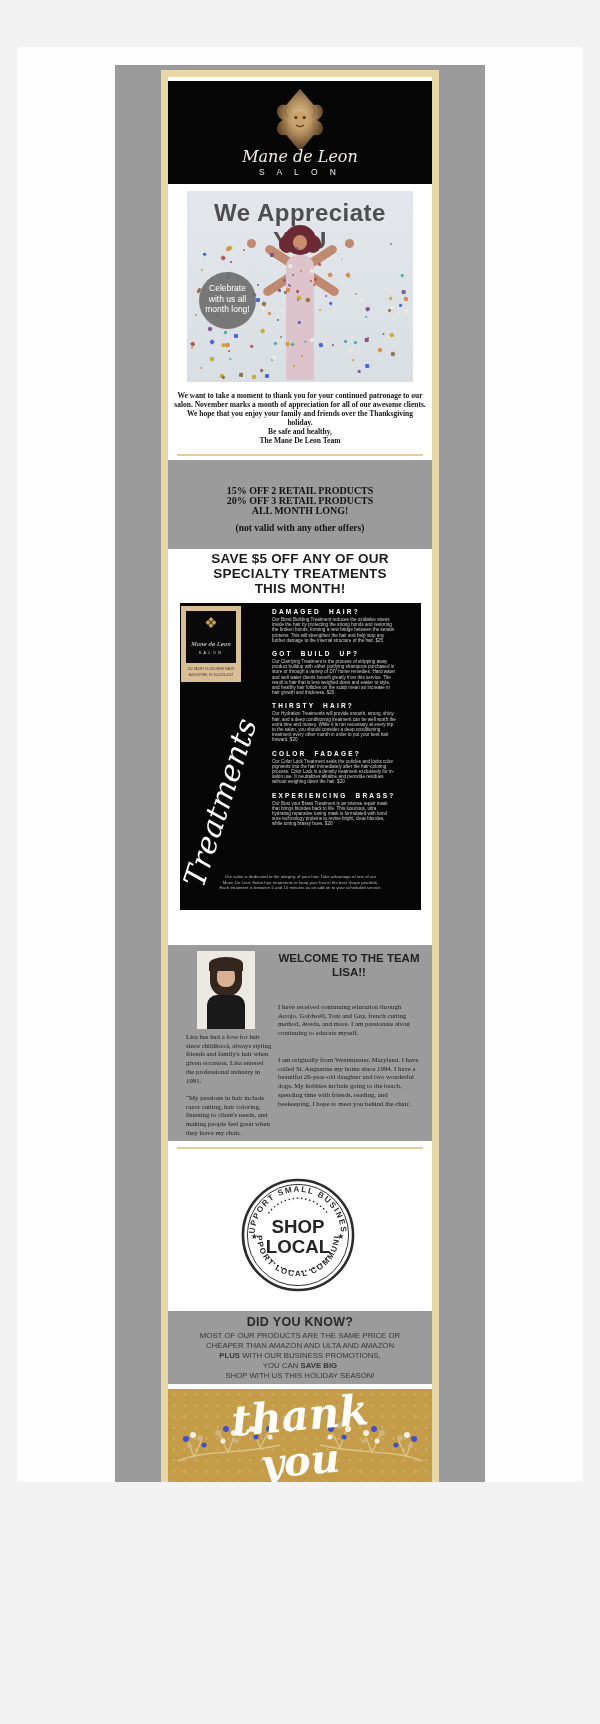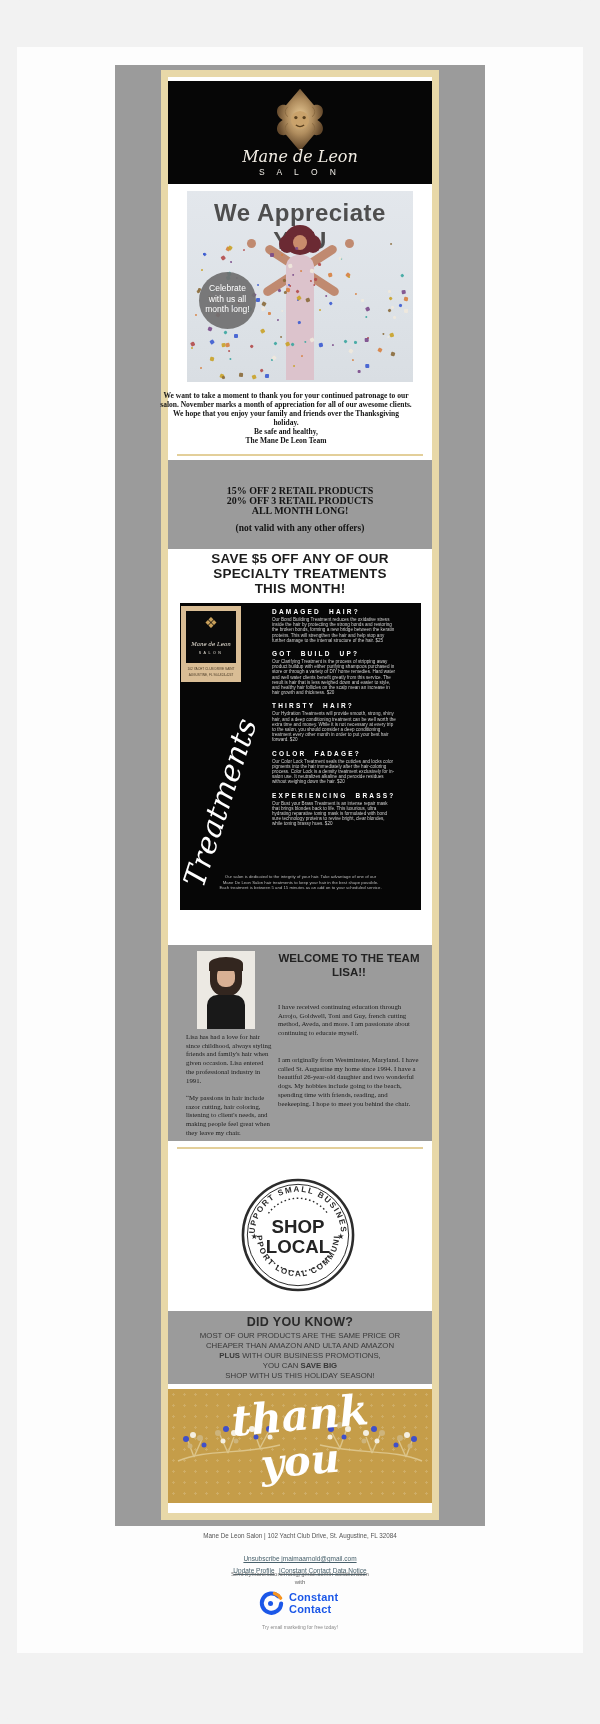--- a/index.html
+++ b/index.html
@@ -1,16 +1,16 @@
 <!DOCTYPE html>
 <html><head>
 <meta charset="utf-8">
 <style>
   html,body{margin:0;padding:0;background:#f2f2f2;}
-  #screen{position:relative;width:600px;height:1724px;background:#f2f2f2;overflow:hidden;
+  #screen{position:relative;width:600px;height:1482px;background:#f2f2f2;overflow:hidden;
           font-family:"Liberation Sans",sans-serif;border-radius:22px;}
   .abs{position:absolute;}
   .serif{font-family:"Liberation Serif",serif;}
   .script{font-family:"DejaVu Serif",serif;font-style:italic;}
   .ctr{text-align:center;}
   .card{background:#fdfdfd;}
   .grayband{background:#9b9b9b;}
   .cream{background:#e8d8a8;}
   .innerbody{background:#ffffff;}
   .blackbox{background:#060606;}
@@ -210,21 +210,21 @@
 
     <div class="abs badge" style="left:12px;top:81px;width:57px;height:57px;">
       <div class="abs ctr" style="left:0;top:11px;width:57px;">
         <div>Celebrate</div>
         <div>with us all</div>
         <div>month long!</div>
       </div>
     </div>
   </div>
 
-  <div class="abs serif ctr" style="left:158px;top:392px;width:256px;font-family:Liberation Serif, serif;">
+  <div class="abs serif ctr" style="left:172px;top:392px;width:256px;font-family:Liberation Serif, serif;">
     <div class="intro-line">We want to take a moment to thank you for your continued patronage to our</div>
     <div class="intro-line">salon. November marks a month of appreciation for all of our awesome clients.</div>
     <div class="intro-line">We hope that you enjoy your family and friends over the Thanksgiving</div>
     <div class="intro-line">holiday.</div>
     <div class="intro-line">Be safe and healthy,</div>
     <div class="intro-line">The Mane De Leon Team</div>
   </div>
 
   <div class="abs divider" style="left:177px;top:454px;width:246px;"></div>
 

